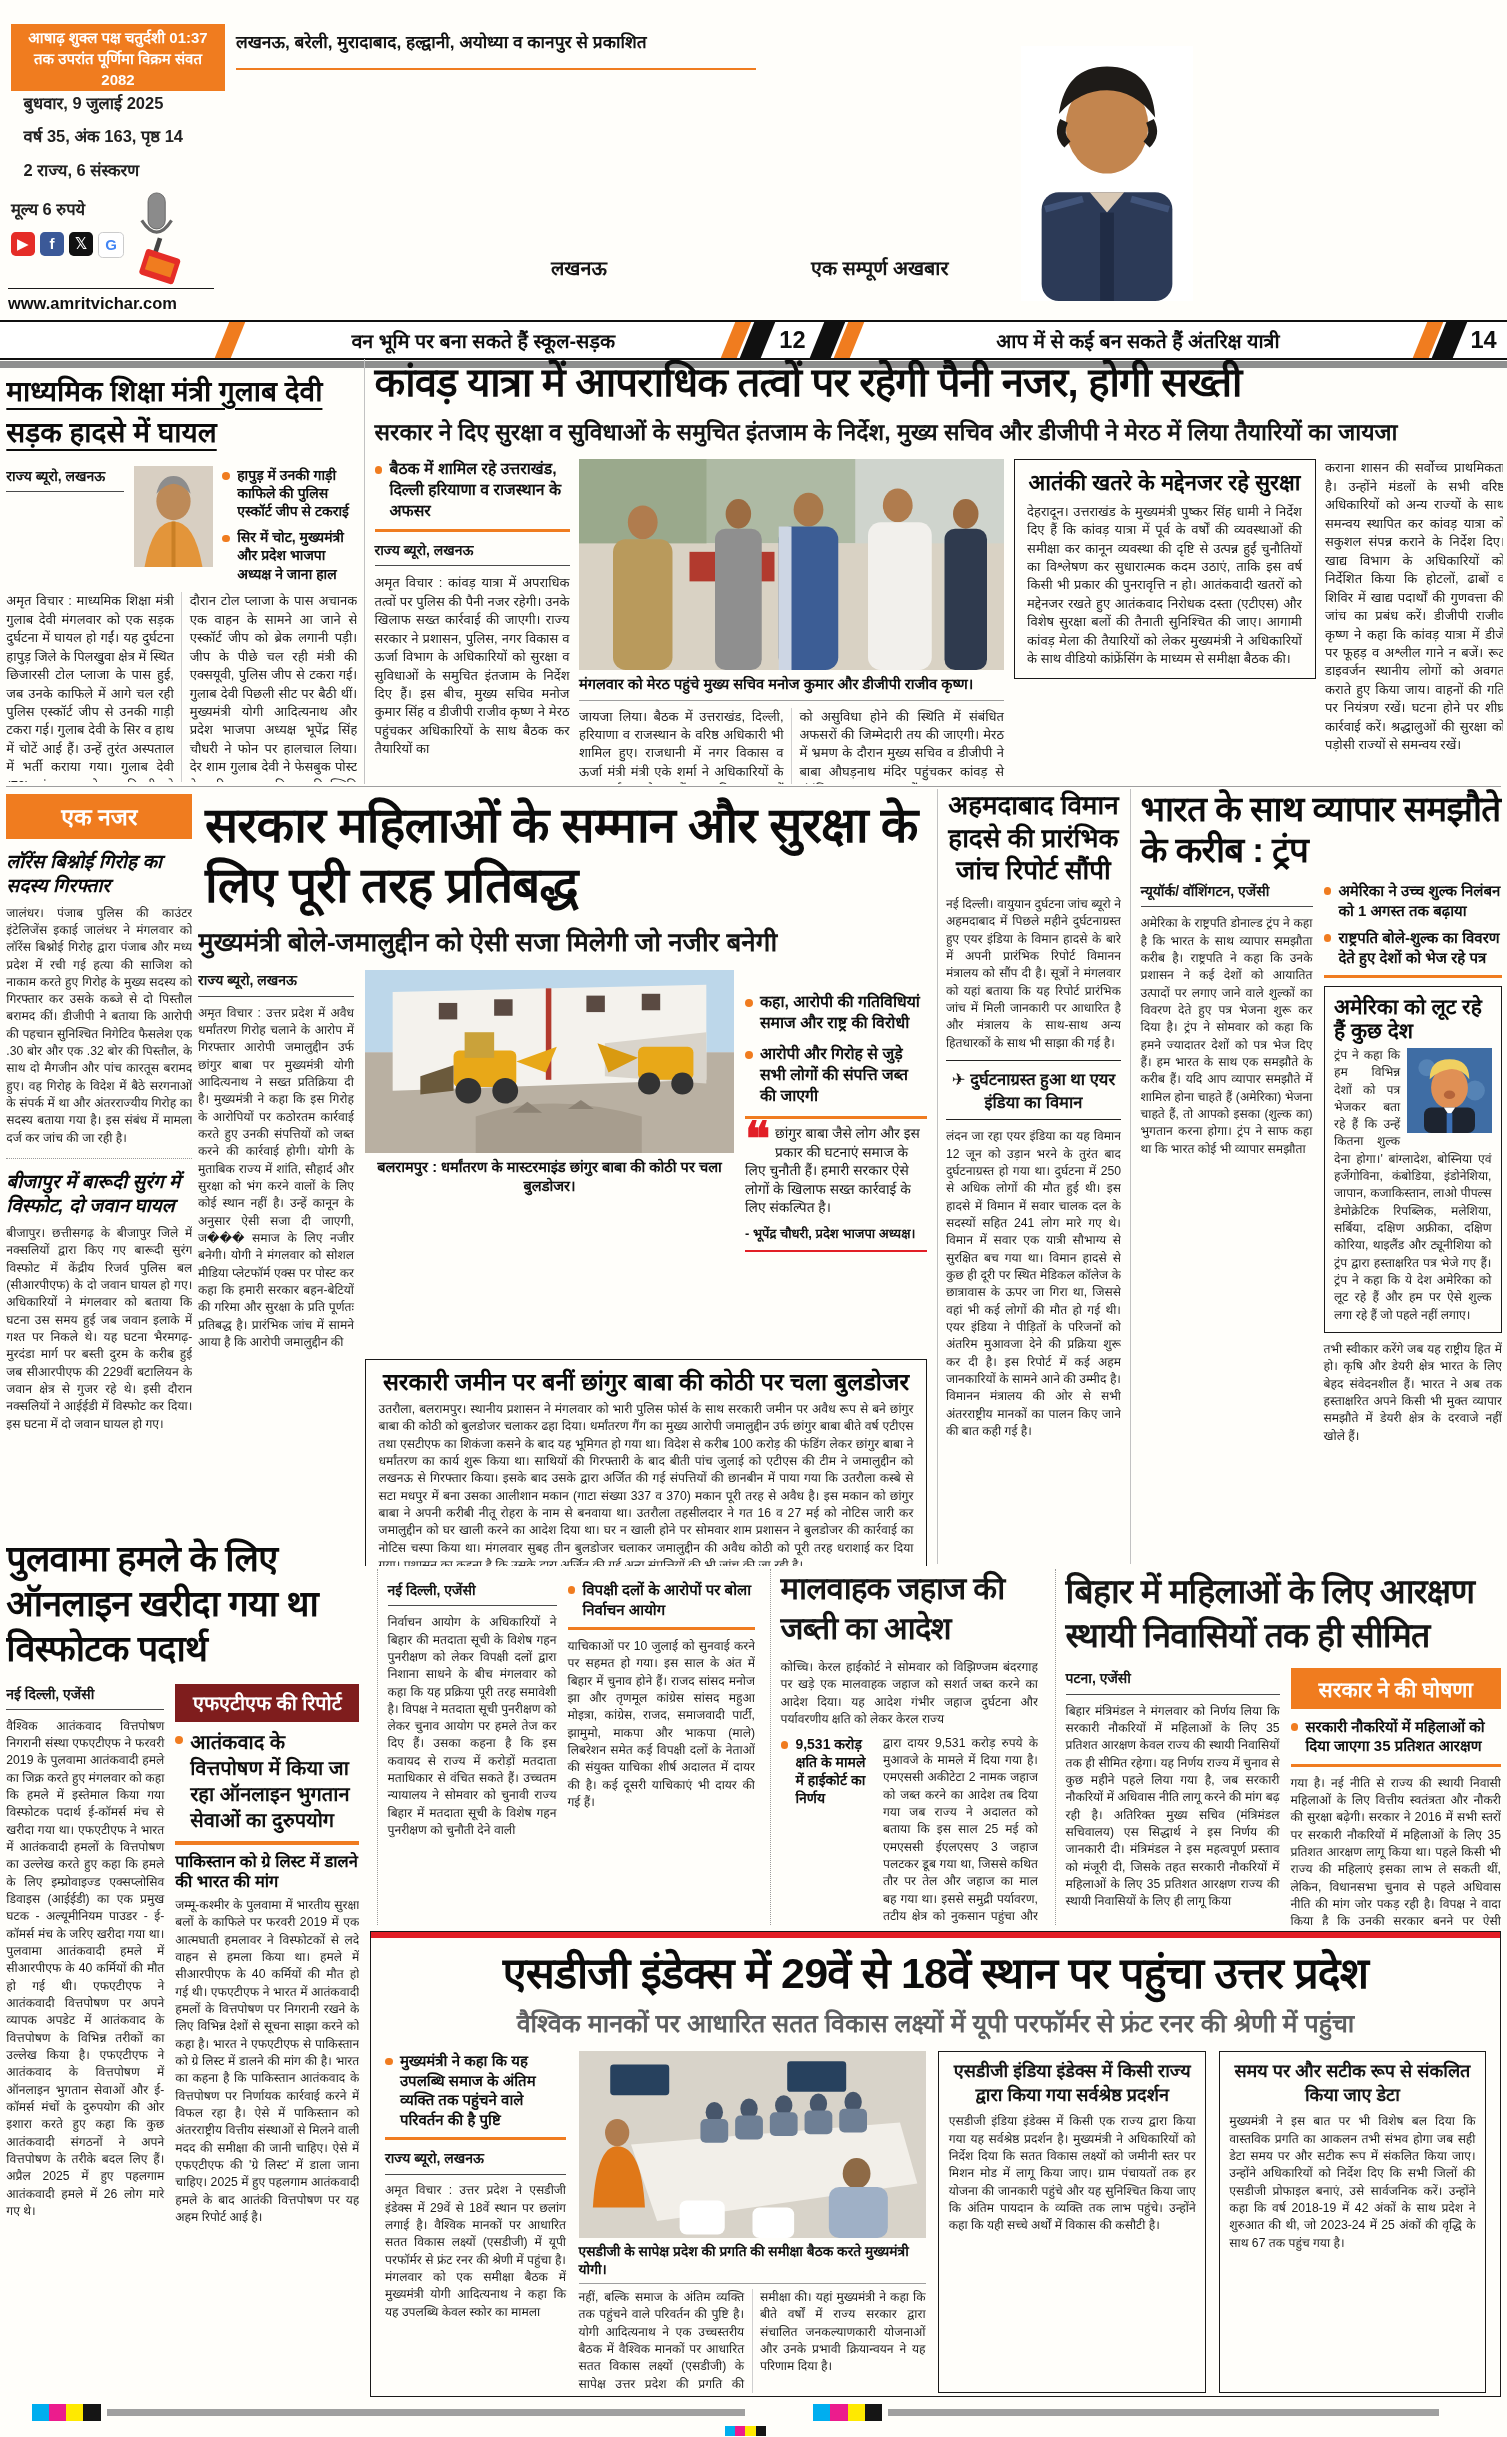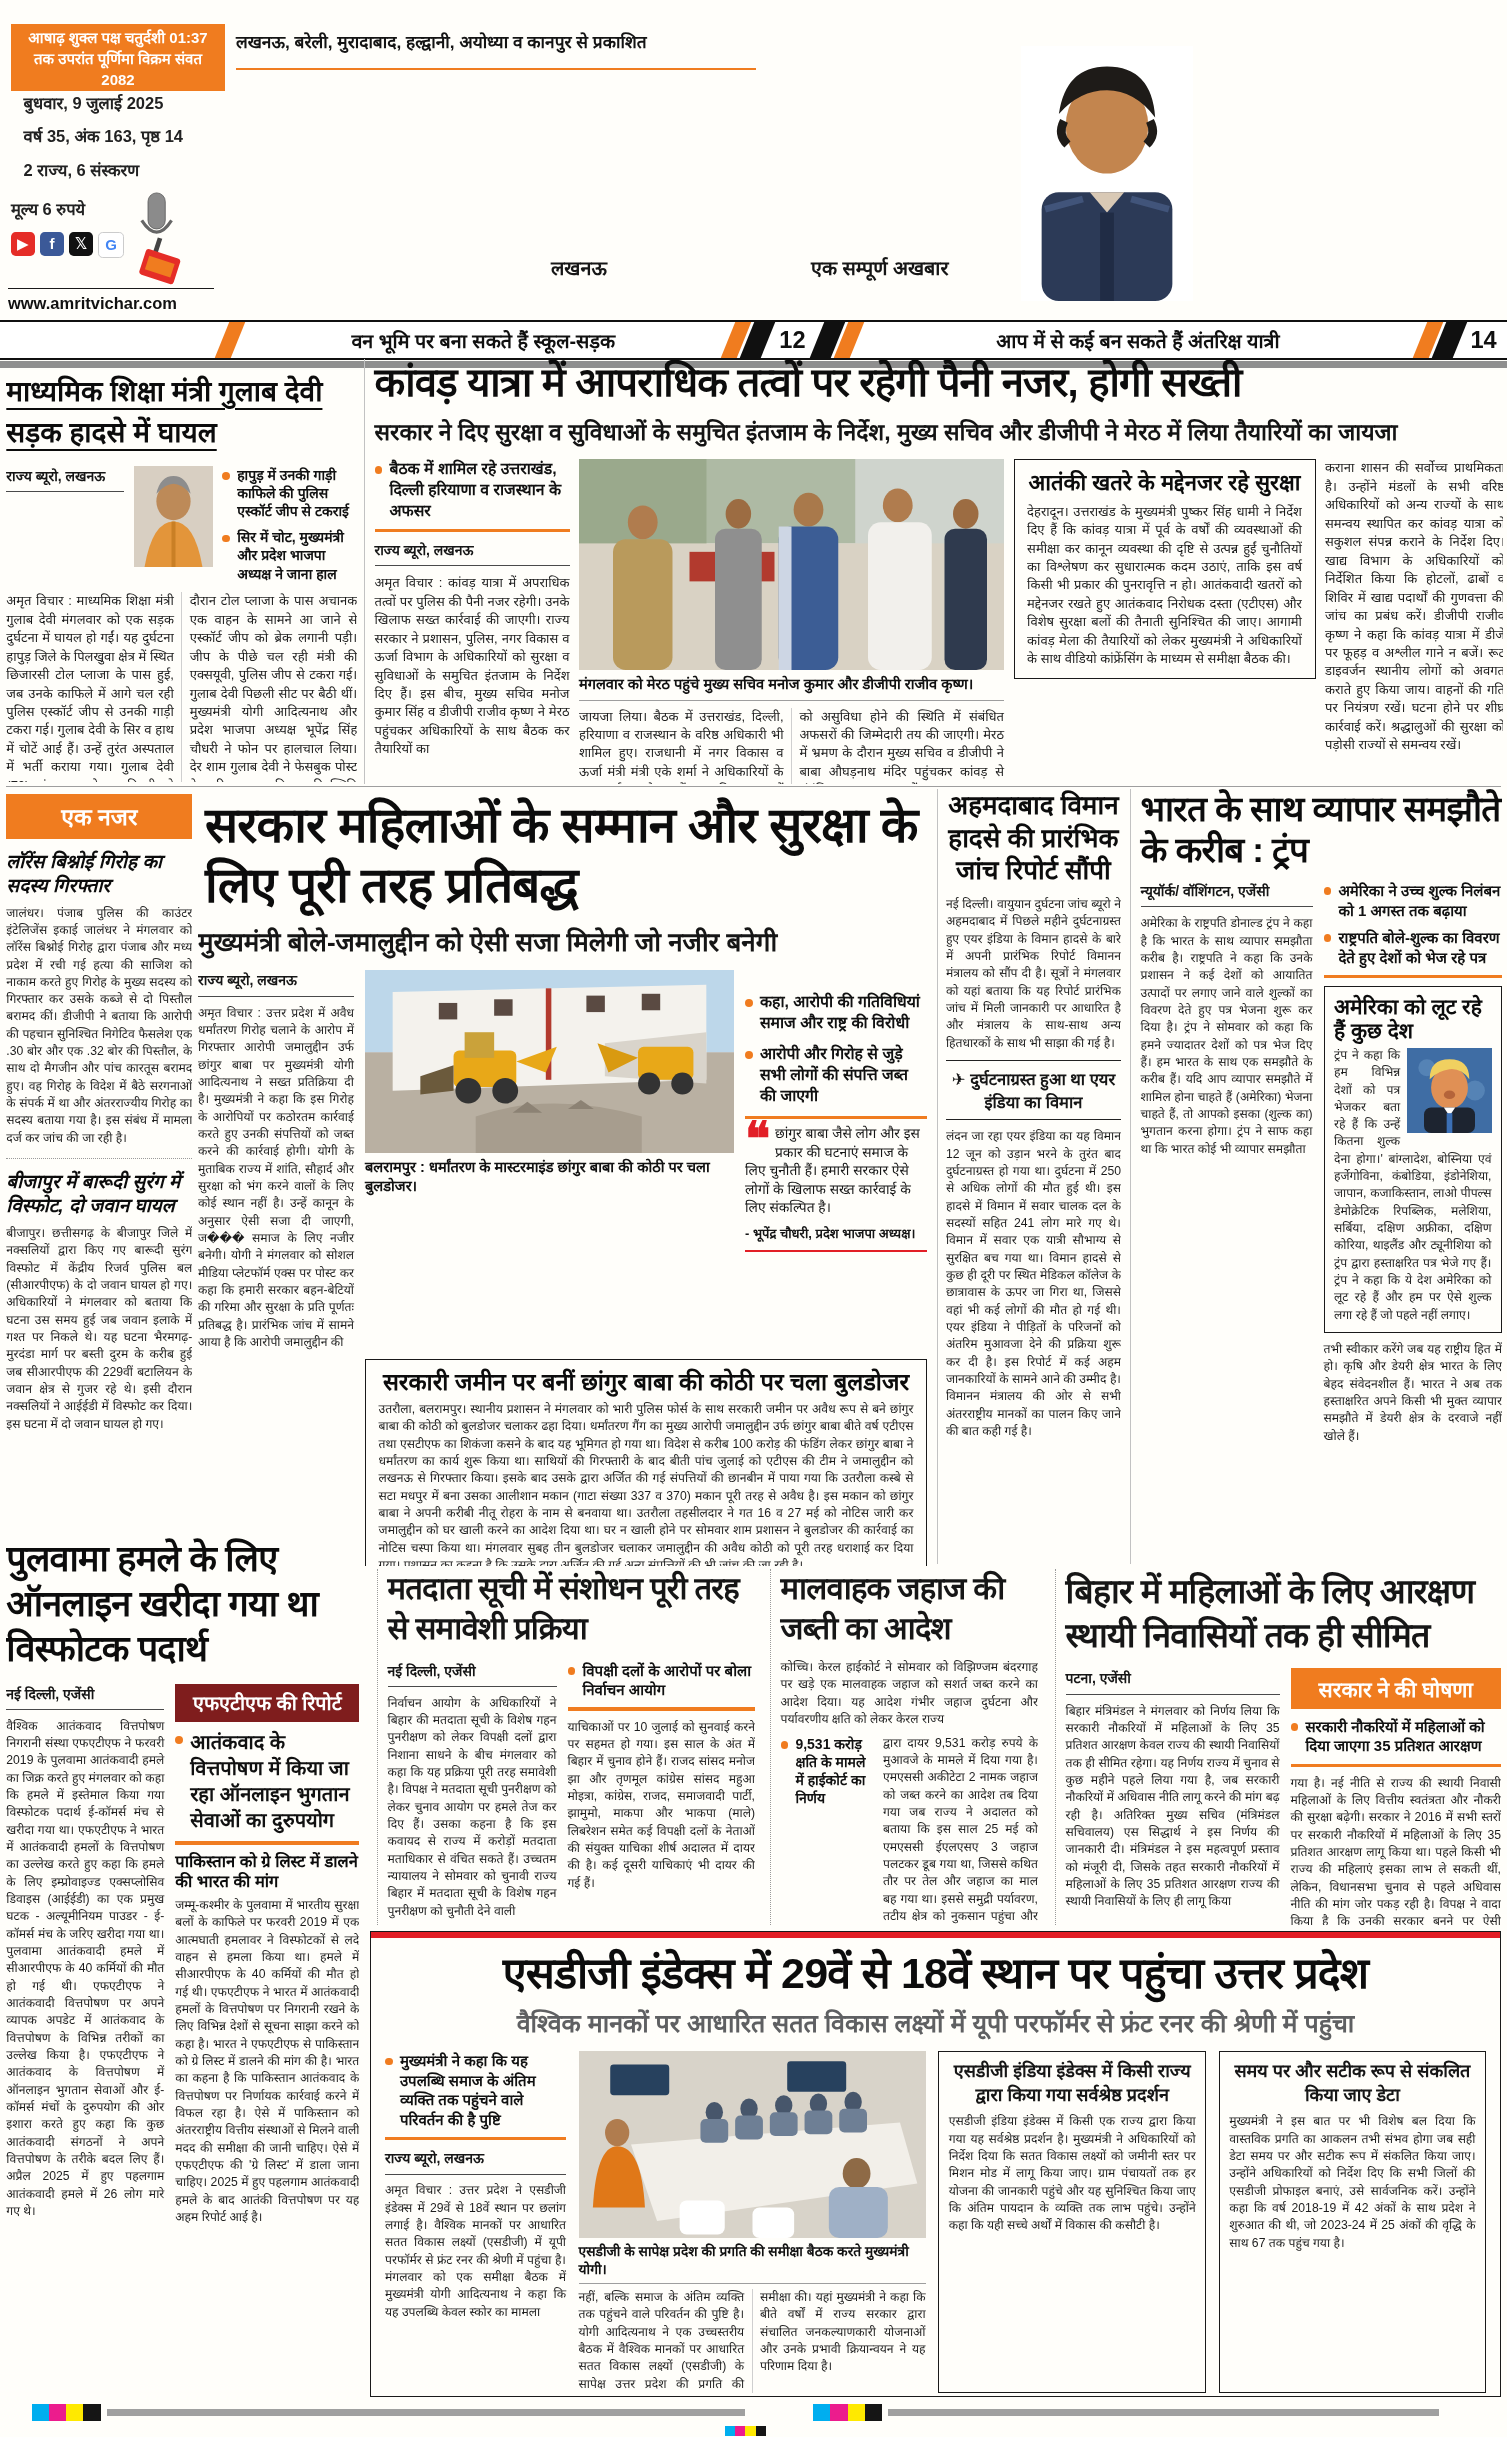--- a/index.html
+++ b/index.html
@@ -241,21 +241,21 @@
   </section>
 
   <section class="abs" id="women">
     <h1 class="hl">सरकार महिलाओं के सम्मान और सुरक्षा के लिए पूरी तरह प्रतिबद्ध</h1>
     <div class="sub">मुख्यमंत्री बोले-जमालुद्दीन को ऐसी सजा मिलेगी जो नजीर बनेगी</div>
     <div class="wrow">
       <div style="width:156px;flex:0 0 auto;">
         <div class="byline">राज्य ब्यूरो, लखनऊ</div>
         <div class="body-txt sm">अमृत विचार : उत्तर प्रदेश में अवैध धर्मांतरण गिरोह चलाने के आरोप में गिरफ्तार आरोपी जमालुद्दीन उर्फ छांगुर बाबा पर मुख्यमंत्री योगी आदित्यनाथ ने सख्त प्रतिक्रिया दी है। मुख्यमंत्री ने कहा कि इस गिरोह के आरोपियों पर कठोरतम कार्रवाई करते हुए उनकी संपत्तियों को जब्त करने की कार्रवाई होगी। योगी के मुताबिक राज्य में शांति, सौहार्द और सुरक्षा को भंग करने वालों के लिए कोई स्थान नहीं है। उन्हें कानून के अनुसार ऐसी सजा दी जाएगी, ज��� समाज के लिए नजीर बनेगी। योगी ने मंगलवार को सोशल मीडिया प्लेटफॉर्म एक्स पर पोस्ट कर कहा कि हमारी सरकार बहन-बेटियों की गरिमा और सुरक्षा के प्रति पूर्णतः प्रतिबद्ध है। प्रारंभिक जांच में सामने आया है कि आरोपी जमालुद्दीन की</div>
       </div>
-      <div style="width:369px;flex:0 0 auto;">
+      <div style="width:369px;flex:0 0 auto;text-align:center;">
         <div class="ph" style="width:100%;height:183px;">
           <svg class="photo-svg" viewBox="0 0 200 100" preserveAspectRatio="none">
             <rect width="200" height="45" fill="#bdd7ea"></rect>
             <rect y="45" width="200" height="55" fill="#b9b0a2"></rect>
             <path d="M15 12 L185 8 L185 60 L15 66 Z" fill="#f4f2ed"></path>
             <rect x="40" y="18" width="10" height="9" fill="#5a4a42"></rect>
               <rect x="70" y="16" width="10" height="9" fill="#5a4a42"></rect>
               <rect x="120" y="14" width="10" height="9" fill="#5a4a42"></rect>
               <rect x="150" y="13" width="10" height="9" fill="#5a4a42"></rect>
             <rect x="98" y="10" width="3" height="50" fill="#b23a2e"></rect>
@@ -366,21 +366,20 @@
             <span>आतंकवाद के वित्तपोषण में किया जा रहा ऑनलाइन भुगतान सेवाओं का दुरुपयोग</span>
           </div>
         <hr class="orule">
         <div class="hl" style="font-size:16.5px;">पाकिस्तान को ग्रे लिस्ट में डालने की भारत की मांग</div>
         <div class="body-txt sm" style="margin-top:6.3px;">जम्मू-कश्मीर के पुलवामा में भारतीय सुरक्षा बलों के काफिले पर फरवरी 2019 में एक आत्मघाती हमलावर ने विस्फोटकों से लदे वाहन से हमला किया था। हमले में सीआरपीएफ के 40 कर्मियों की मौत हो गई थी। एफएटीएफ ने भारत में आतंकवादी हमलों के वित्तपोषण पर निगरानी रखने के लिए विभिन्न देशों से सूचना साझा करने को कहा है। भारत ने एफएटीएफ से पाकिस्तान को ग्रे लिस्ट में डालने की मांग की है। भारत का कहना है कि पाकिस्तान आतंकवाद के वित्तपोषण पर निर्णायक कार्रवाई करने में विफल रहा है। ऐसे में पाकिस्तान को अंतरराष्ट्रीय वित्तीय संस्थाओं से मिलने वाली मदद की समीक्षा की जानी चाहिए। ऐसे में एफएटीएफ की 'ग्रे लिस्ट' में डाला जाना चाहिए। 2025 में हुए पहलगाम आतंकवादी हमले के बाद आतंकी वित्तपोषण पर यह अहम रिपोर्ट आई है।</div>
       </div>
     </div>
   </section>
 
   <section class="abs" id="voter">
-    <h2>मतदाता सूची में संशोधन पूरी तरह से समावेशी प्रक्रिया</h2>
     <div style="display:flex;gap:11px;margin-top:11px;">
       <div style="width:169px;flex:0 0 auto;">
         <div class="byline">नई दिल्ली, एजेंसी</div>
         <div class="body-txt sm">निर्वाचन आयोग के अधिकारियों ने बिहार की मतदाता सूची के विशेष गहन पुनरीक्षण को लेकर विपक्षी दलों द्वारा निशाना साधने के बीच मंगलवार को कहा कि यह प्रक्रिया पूरी तरह समावेशी है। विपक्ष ने मतदाता सूची पुनरीक्षण को लेकर चुनाव आयोग पर हमले तेज कर दिए हैं। उसका कहना है कि इस कवायद से राज्य में करोड़ों मतदाता मताधिकार से वंचित सकते हैं। उच्चतम न्यायालय ने सोमवार को चुनावी राज्य बिहार में मतदाता सूची के विशेष गहन पुनरीक्षण को चुनौती देने वाली</div>
       </div>
       <div style="flex:1;">
         <div class="bullet" style="font-size:15px;">
             <span class="dot"></span>
             <span>विपक्षी दलों के आरोपों पर बोला निर्वाचन आयोग</span>
           </div>

